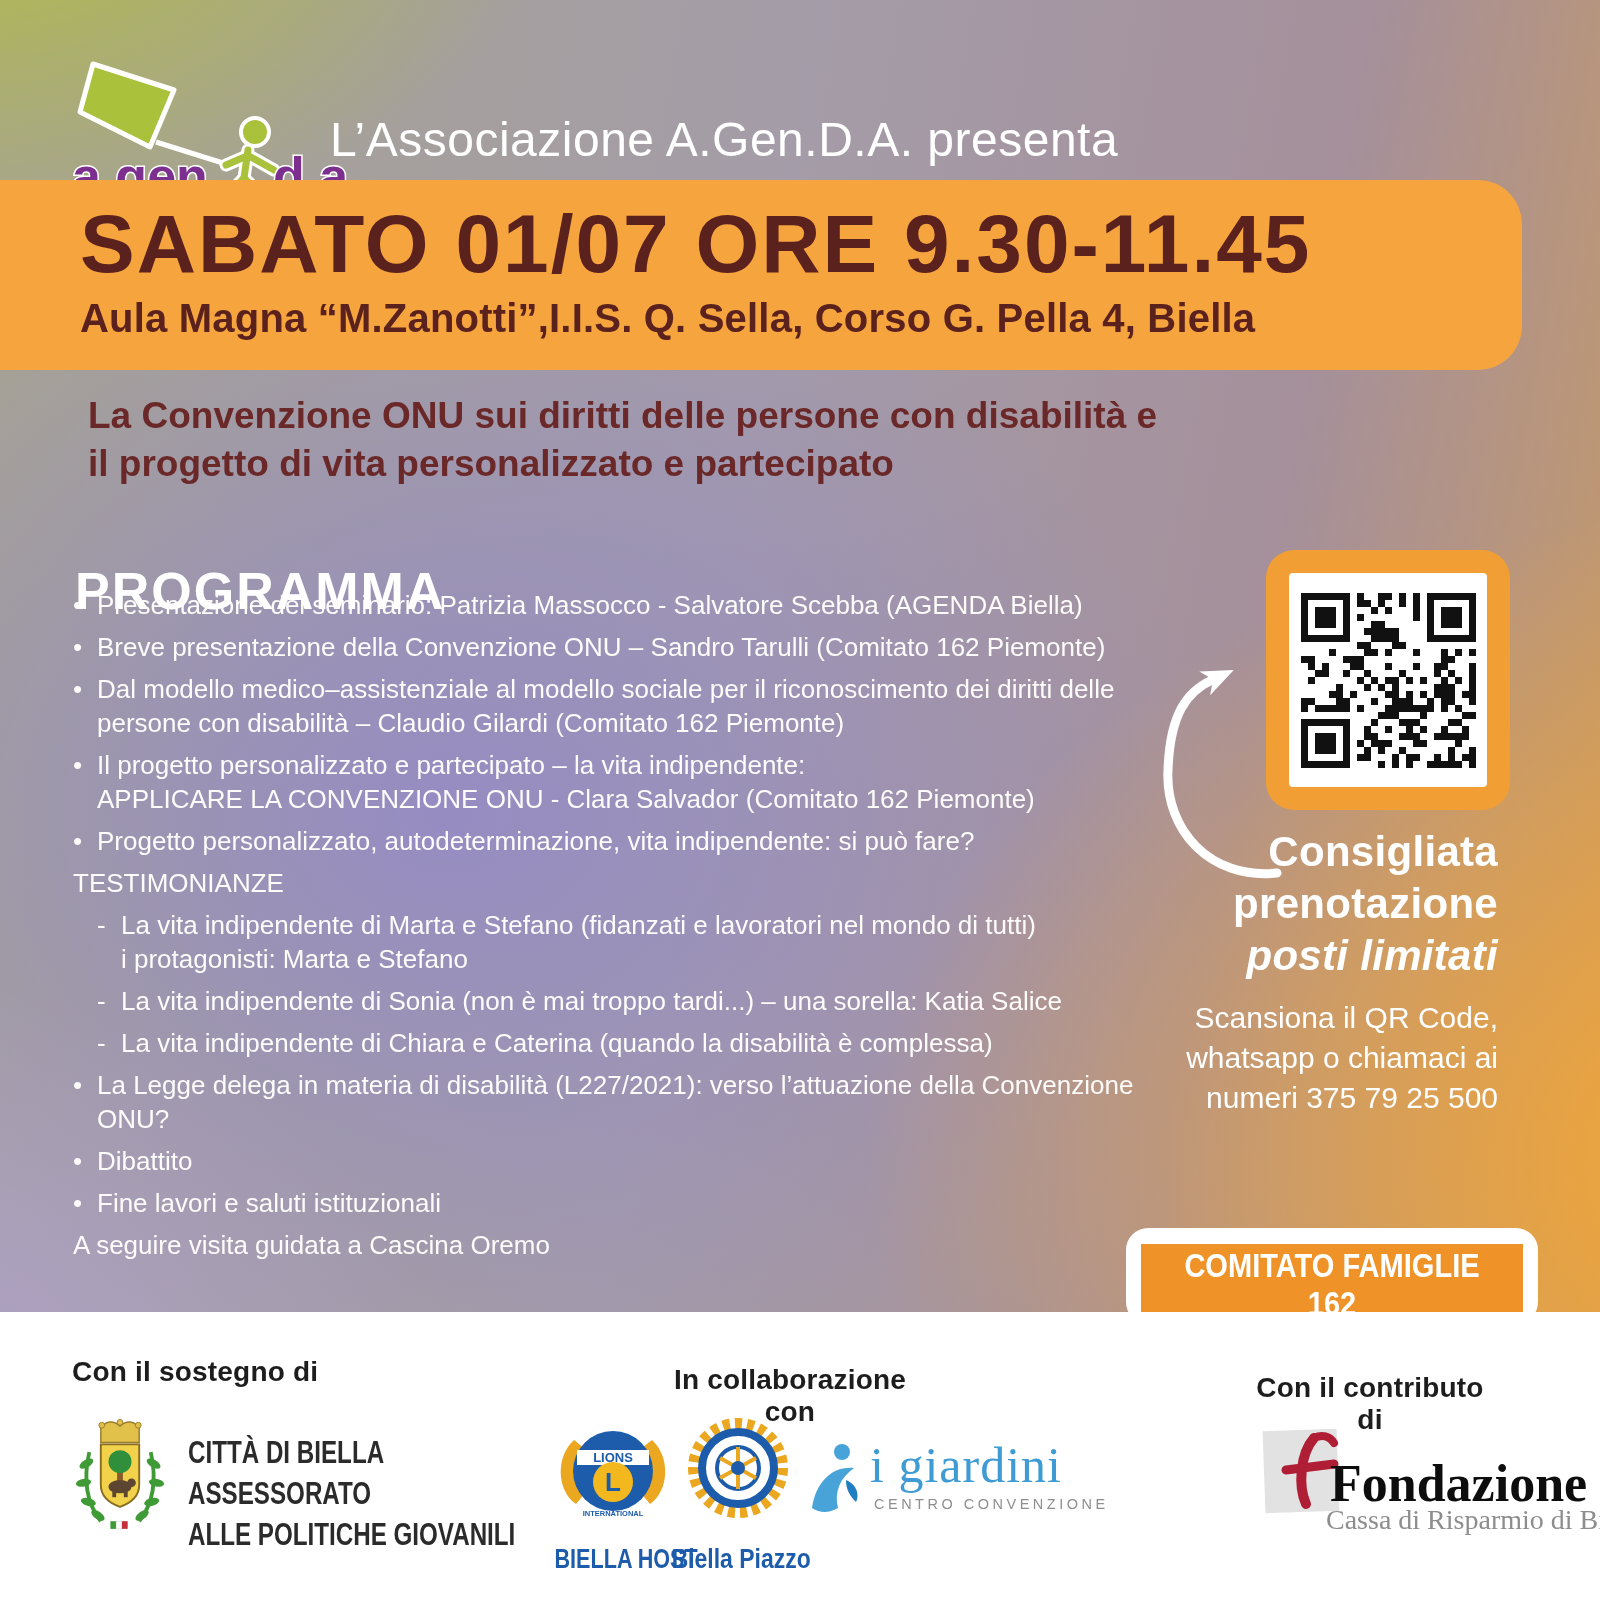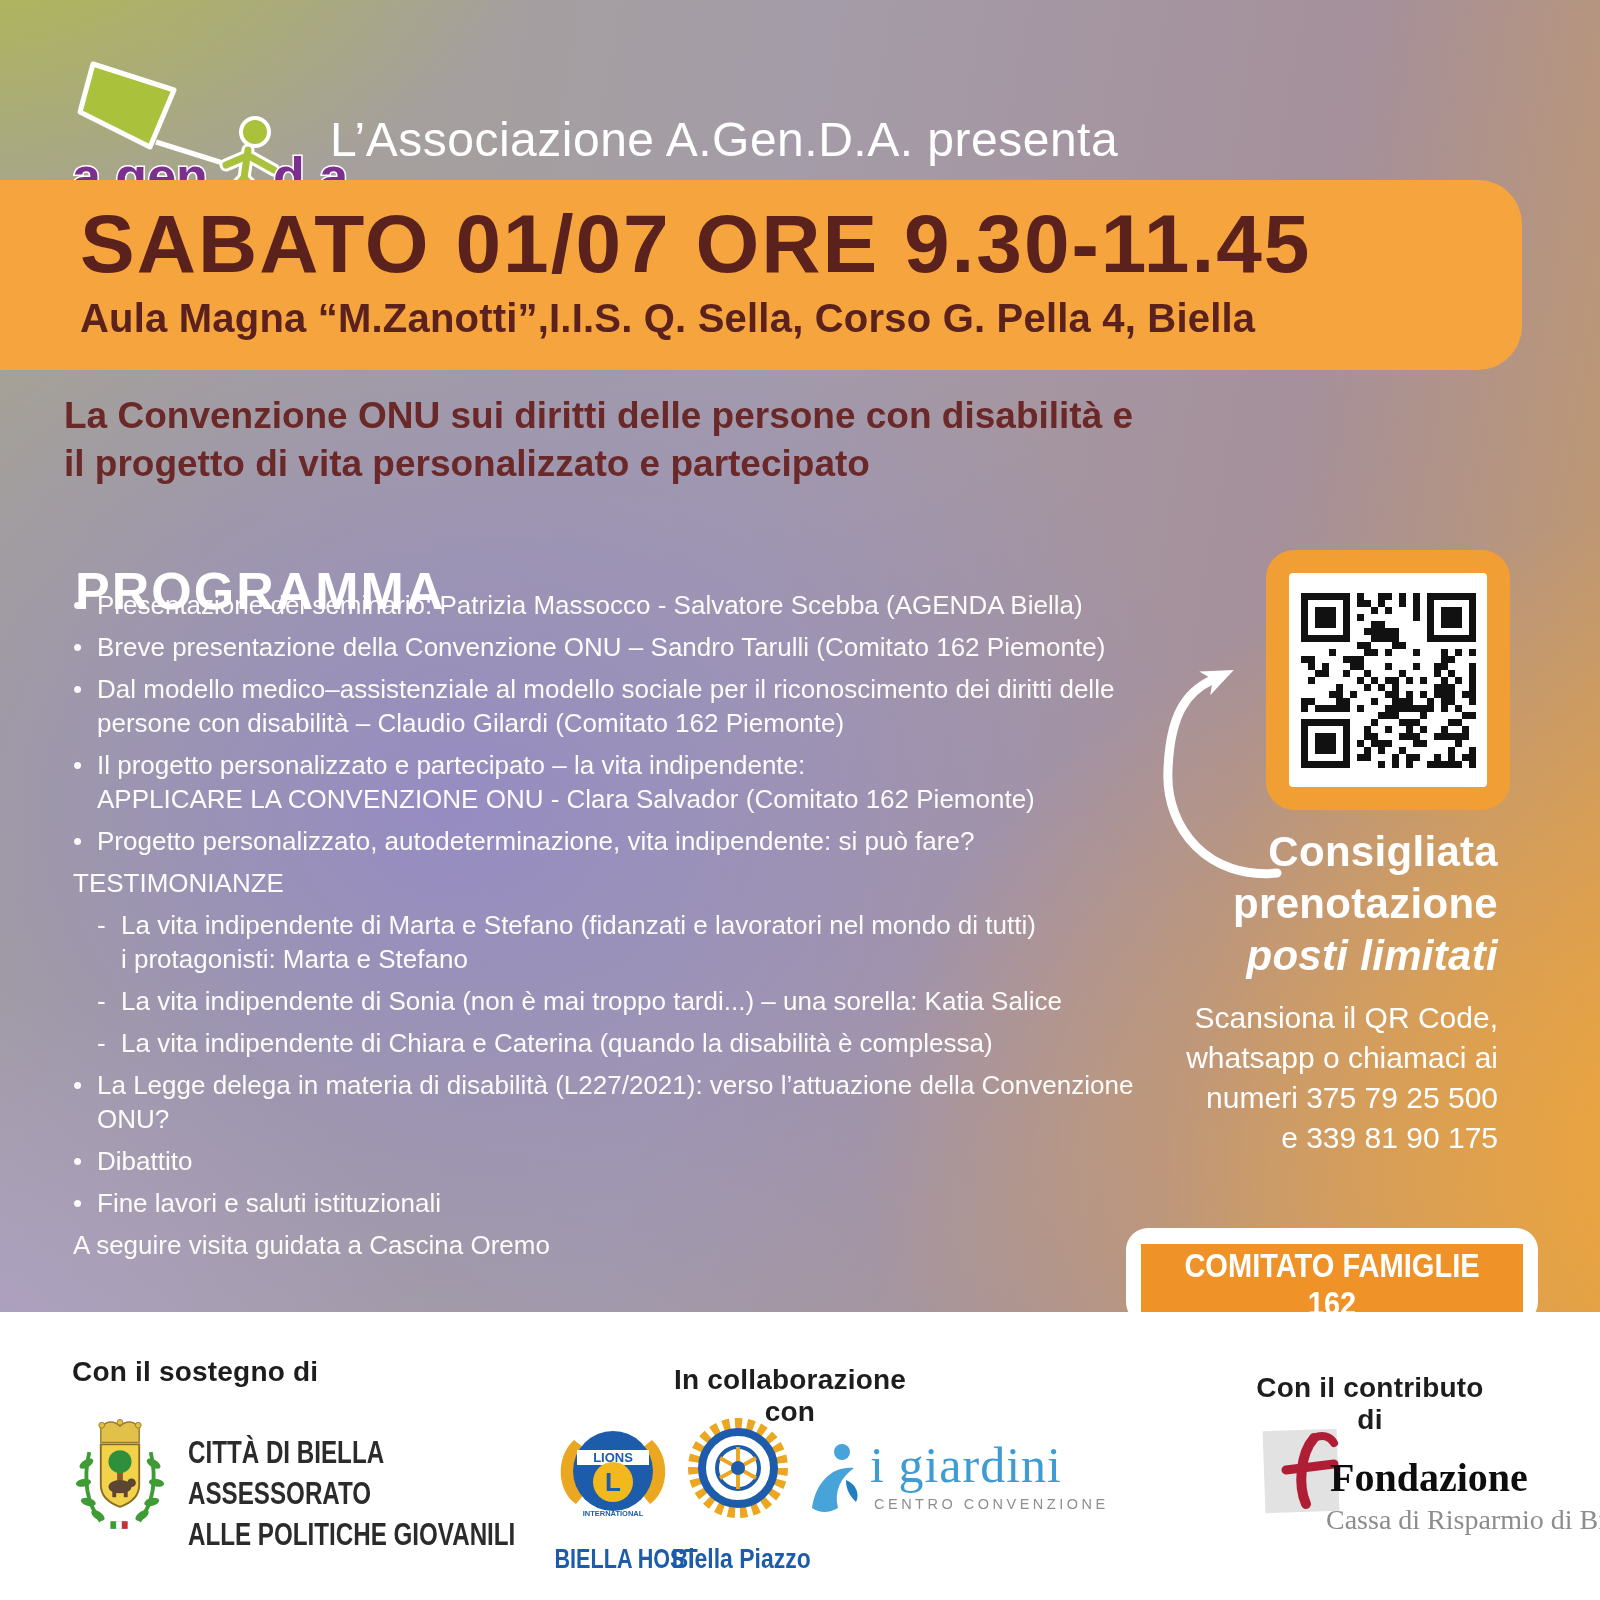--- a/index.html
+++ b/index.html
@@ -16,21 +16,21 @@
   
   .logo-svg{position:absolute;left:68px;top:52px;width:290px;height:152px;}
   .presents{position:absolute;left:330px;top:112px;font-size:48px;font-weight:400;
             color:#fff;letter-spacing:0.5px;}
   
   .banner{position:absolute;left:0;top:180px;width:1522px;height:190px;background:#f6a43e;
           border-radius:0 44px 44px 0;box-sizing:border-box;padding:22px 0 0 80px;}
   .banner-title{font-size:82px;font-weight:900;color:#5b211c;letter-spacing:2px;line-height:1.02;}
   .banner-sub{font-size:40px;font-weight:700;color:#5b211c;margin-top:10px;letter-spacing:0.2px;}
   
-  .intro{position:absolute;left:64px;top:392px;font-size:37px;font-weight:700;color:#6a2828;
+  .intro{position:absolute;left:88px;top:392px;font-size:37px;font-weight:700;color:#6a2828;
          line-height:48px;}
   
   .prog-head{position:absolute;left:75px;top:518px;font-size:52px;font-weight:900;color:#fff;
              letter-spacing:2px;}
   .prog-list{position:absolute;left:73px;top:588px;width:1070px;color:#fdfcfa;font-size:26px;
              line-height:34px;font-weight:400;}
   .prog-item{display:flex;margin-bottom:8px;}
   .prog-item.indent{padding-left:24px;}
   .prog-item .marker{width:24px;flex:none;}
   .prog-item .lines div{white-space:nowrap;}
@@ -67,21 +67,21 @@
   .iw-svg{position:absolute;left:686px;top:100px;width:104px;height:120px;}
   .iw-label{position:absolute;left:660px;top:232px;width:155px;text-align:center;color:#1d5caa;
             font-weight:700;font-size:27px;transform:scaleX(0.85);transform-origin:center top;white-space:nowrap;}
   .giardini-icon{position:absolute;left:802px;top:128px;width:62px;height:80px;}
   .giardini-name{position:absolute;left:870px;top:124px;font-family:"Liberation Serif",serif;
                  font-size:50px;color:#3e9bd3;letter-spacing:1px;}
   .giardini-sub{position:absolute;left:874px;top:184px;font-size:14.5px;color:#8e8e8e;
                 letter-spacing:3.5px;}
   .fond-square{position:absolute;left:1262px;top:116px;width:78px;height:86px;}
   .fond-name{position:absolute;left:1330px;top:142px;font-family:"Liberation Serif",serif;
-             font-weight:700;font-size:40px;color:#0d0d0d;}
+             font-weight:700;font-size:52px;color:#0d0d0d;}
   .fond-sub{position:absolute;left:1326px;top:192px;font-family:"Liberation Serif",serif;
             font-size:28px;color:#8d8d8d;white-space:nowrap;}
 </style>
 </head>
 <body>
 
 <div class="poster">
   <div class="bg"></div>
 
   <svg class="logo-svg" viewBox="0 0 290 152">
@@ -409,21 +409,20 @@
   </svg>
 
   <div class="booking">
     <div class="strong">Consigliata</div>
     <div class="strong">prenotazione</div>
     <div class="strong ital">posti limitati</div>
     <div class="contact">
         <div>Scansiona il QR Code,</div>
         <div>whatsapp o chiamaci ai</div>
         <div>numeri 375 79 25 500</div>
-        <div>e 339 81 90 175</div>
       </div>
   </div>
 
   <div class="comitato">
     <div class="comitato-bar">
       <span>COMITATO FAMIGLIE 162</span>
     </div>
     <div class="comitato-sub">PER L’ATTUAZIONE DELLA L. 162 IN PIEMONTE</div>
   </div>
 

